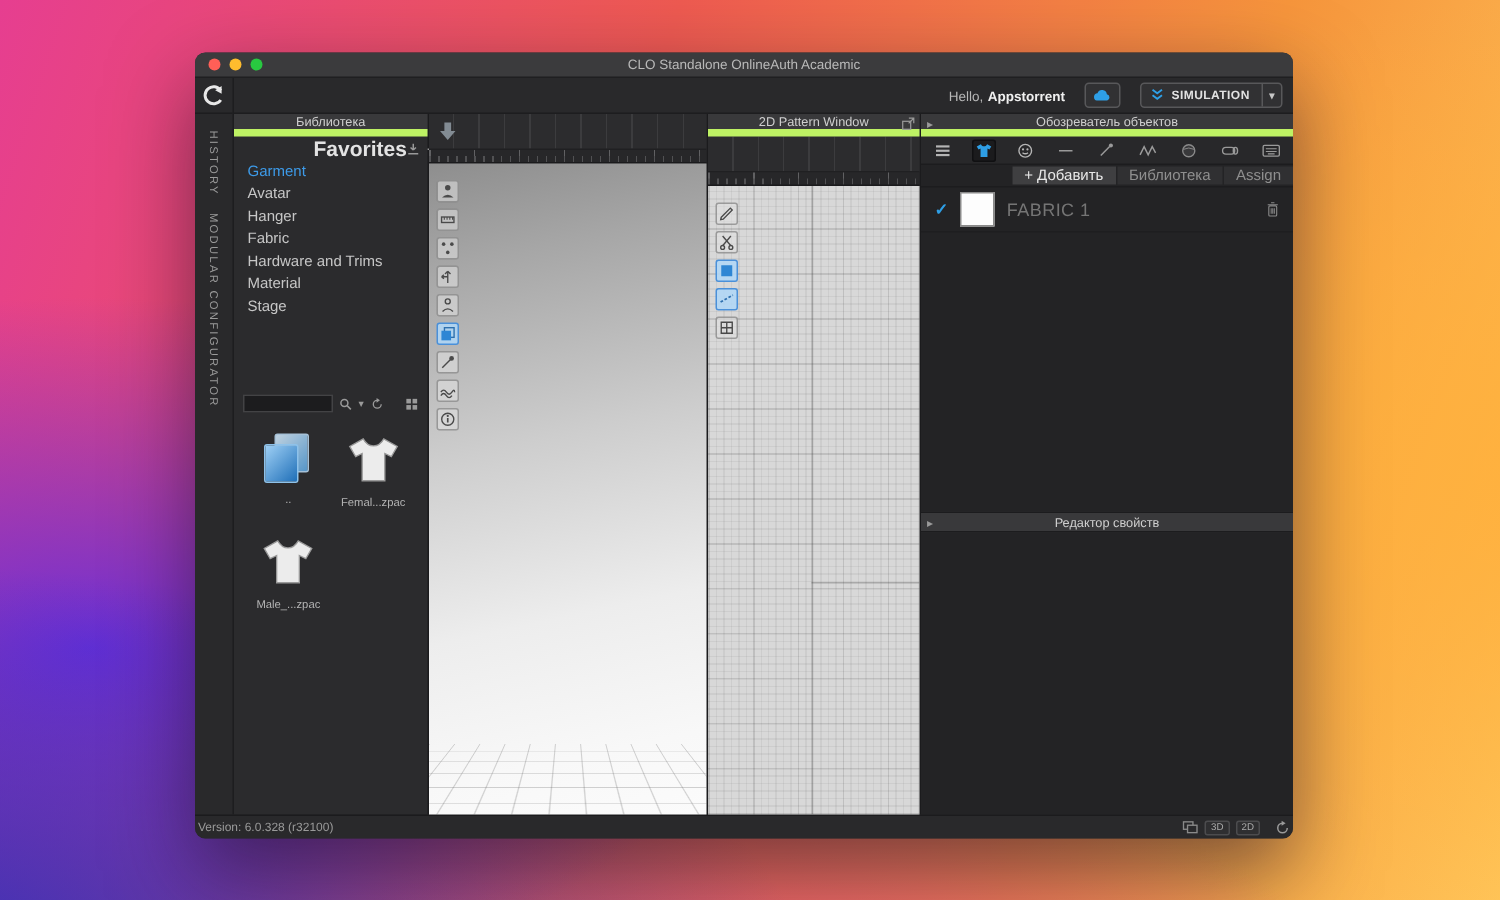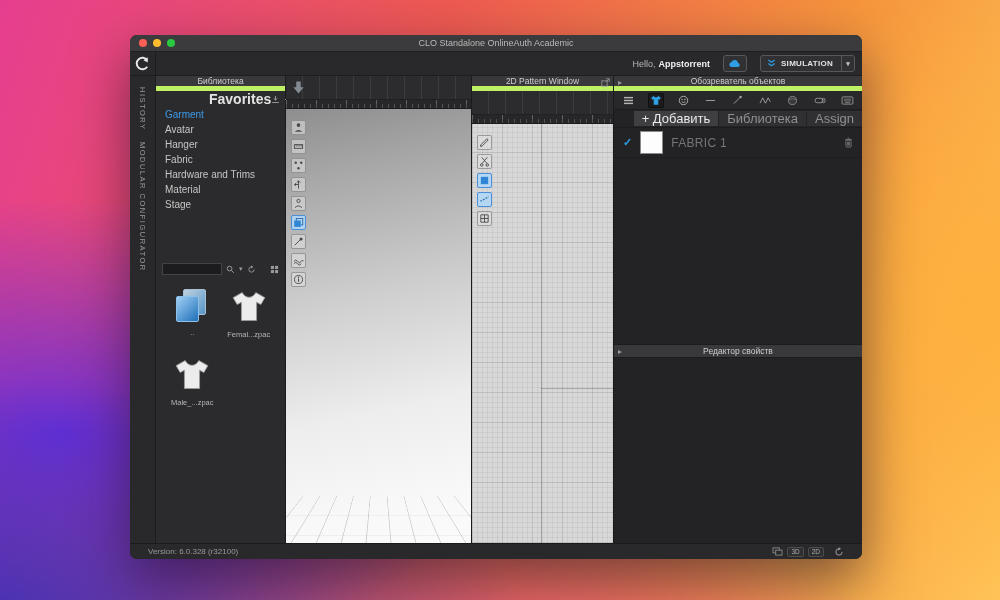--- a/index.html
+++ b/index.html
@@ -116,37 +116,37 @@
   .p2d-hline { position:absolute; left:49%; right:0; top:63%; height:1px; background:rgba(60,60,60,.3); }
 
   
   .ob-toolbar { flex:0 0 19px; background:#28282a; border-bottom:1px solid #1c1c1e;
                 display:flex; align-items:center; padding:0 7px; gap:12px; }
   .ob-tool { display:flex; align-items:center; justify-content:center; width:16px; height:15px; border-radius:2px; }
   .ob-tool.active { background:#1b1b1d; box-shadow:inset 0 0 0 1px #101012; }
   .ob-tool.last { margin-left:auto; }
   .ob-actions { flex:0 0 15px; display:flex; justify-content:flex-end; gap:1px;
                 background:#232325; border-bottom:1px solid #1c1c1e; padding:1px 0; }
-  .action-btn { font-size:13px; display:flex; align-items:center; padding:0 8px;
+  .action-btn { font-size:10px; display:flex; align-items:center; padding:0 8px;
                 background:#303032; color:#8f8f8f; white-space:nowrap; }
   .action-btn.primary { background:#3f3f41; color:#e8e8e8; }
   .fabric-list { flex:0 0 216px; }
   .fabric-row { height:30px; display:flex; align-items:center; gap:8px; padding:0 9px;
                 border-bottom:1px solid #1e1e20; }
   .check-mark { color:#2e9fe6; font-size:11px; font-weight:bold; }
   .swatch { width:23px; height:23px; background:#fdfdfd; border:1px solid #8a8a8a; }
   .fabric-name { flex:1; font-size:12px; color:#757575; letter-spacing:.3px; }
   .icon-btn { display:flex; align-items:center; justify-content:center; }
   .pe-header { flex:0 0 14px; background:#39393b; border-top:1px solid #1c1c1e; border-bottom:1px solid #1c1c1e;
                display:flex; align-items:center; justify-content:center; font-size:8.5px; color:#cfcfcf; position:relative; }
   .pe-body { flex:1; background:#232325; }
 
   
   .statusbar { flex:0 0 16px; background:#29292b; border-top:1px solid #1b1b1d;
-               display:flex; align-items:center; padding:0 18px; font-size:8px; color:#9a9a9a; }
+               display:flex; align-items:center; padding:0 2px; font-size:8px; color:#9a9a9a; }
   .sb-right { margin-left:auto; display:flex; align-items:center; gap:4px; }
   .sb-chip { height:10px; border:1px solid #4c4c4e; border-radius:2px; background:#2f2f31;
              color:#ababab; font-size:6.5px; padding:0 3px; display:flex; align-items:center; }
   .sb-refresh { margin-left:6px; }
 </style>
 </head>
 <body>
 
 <div class="wallpaper"></div>
 

